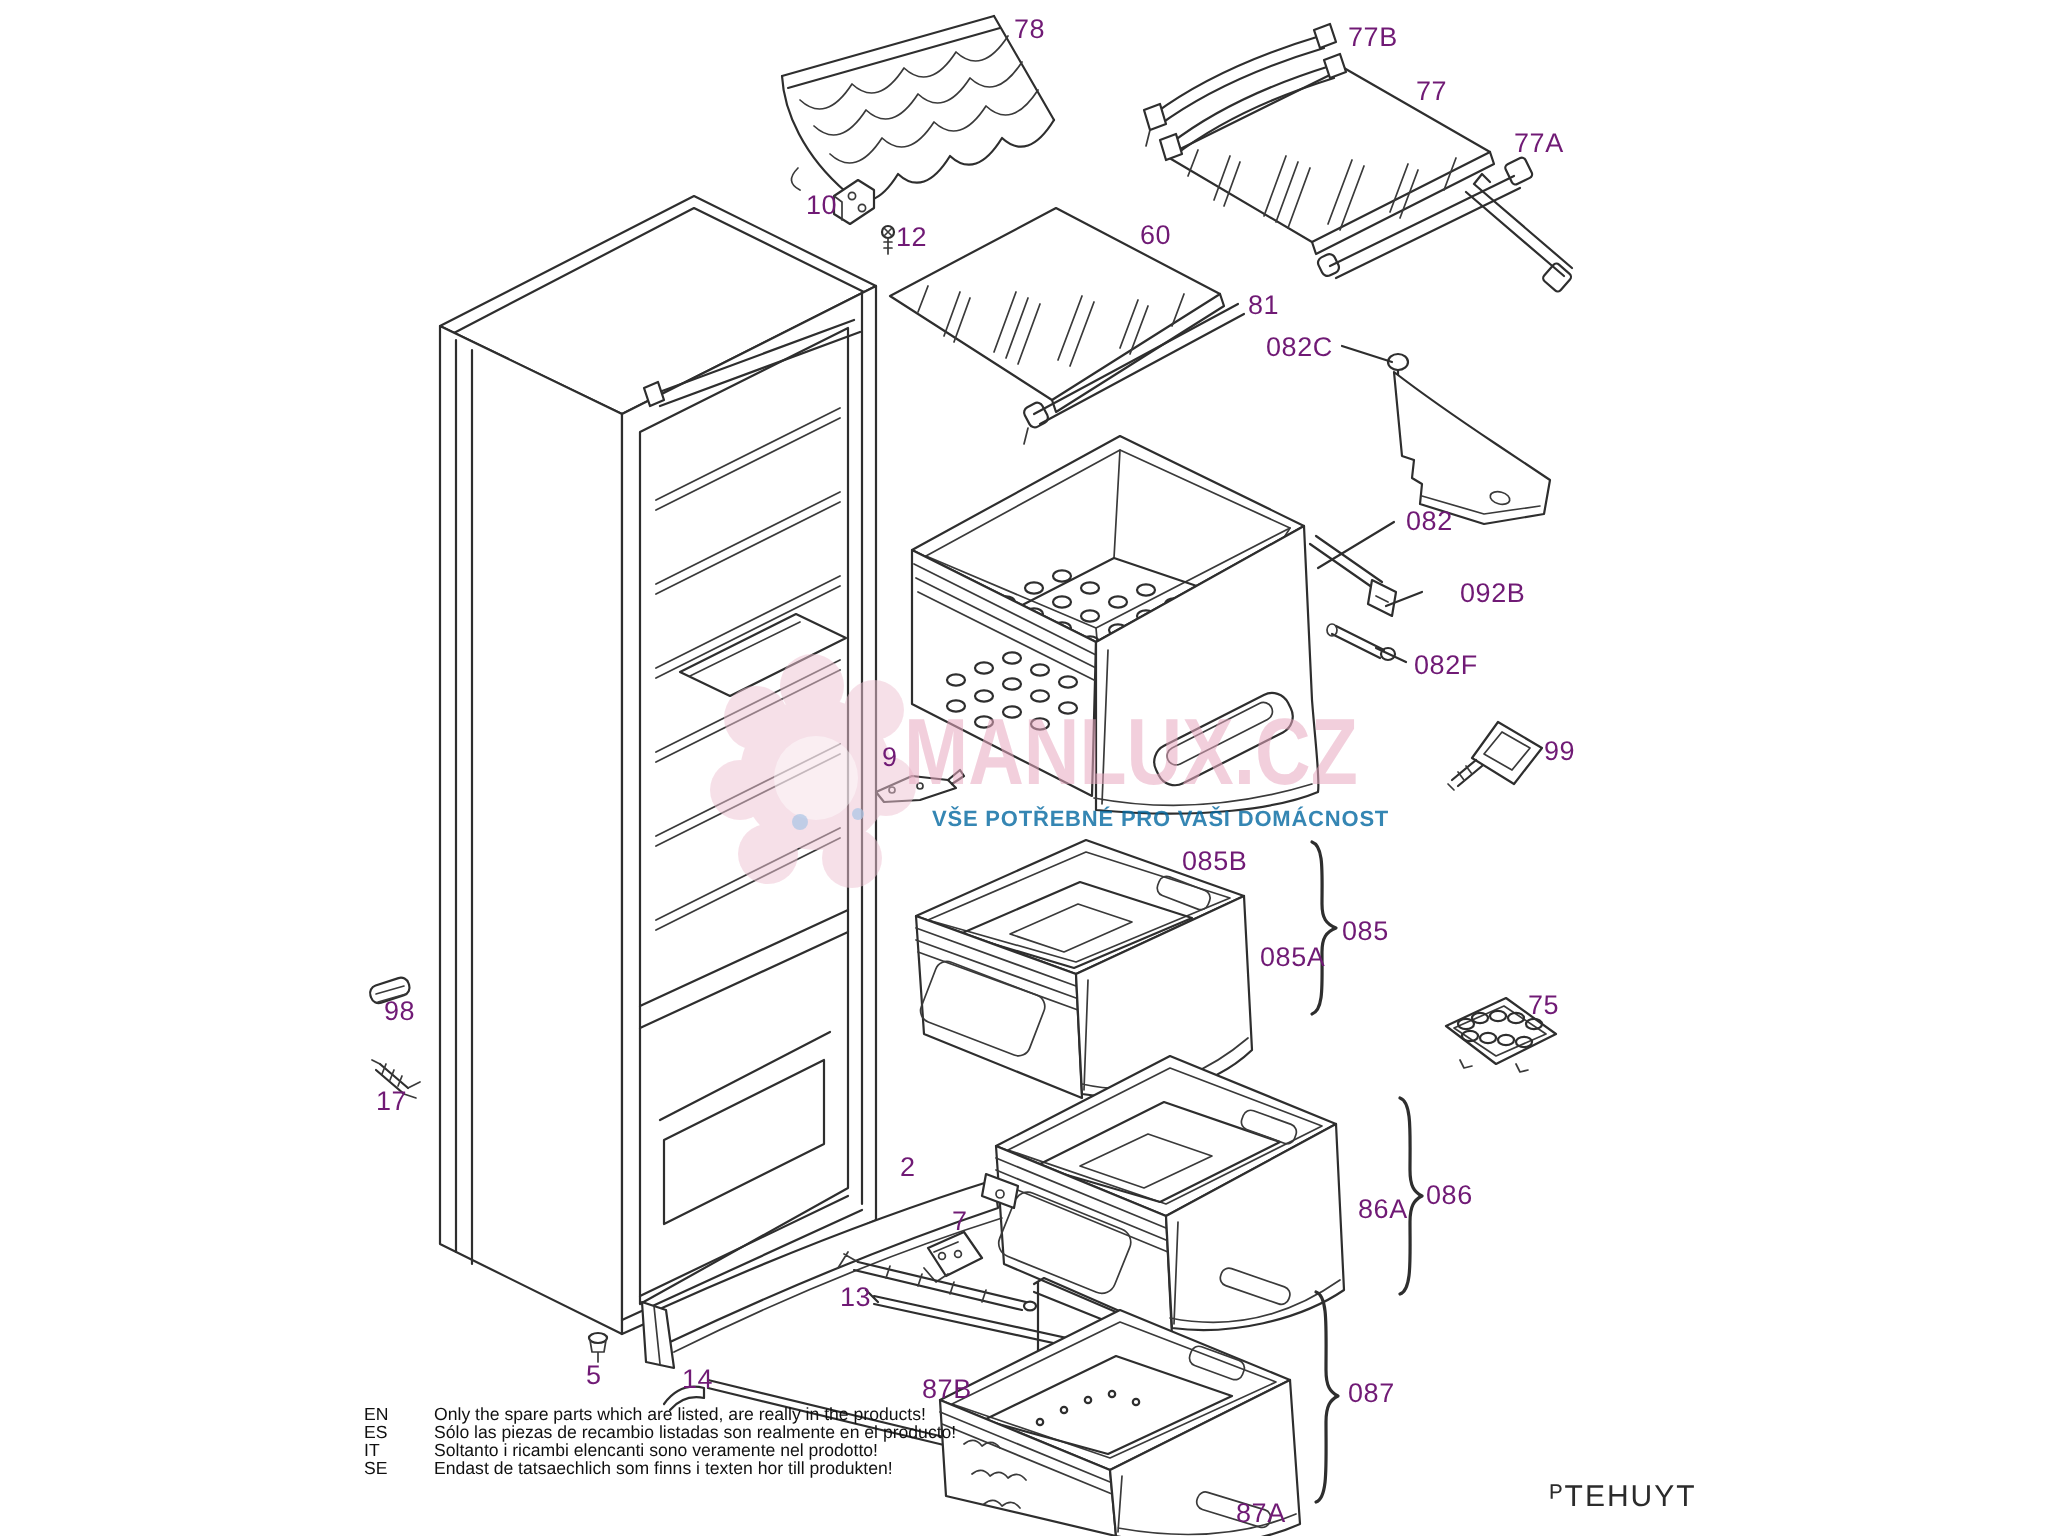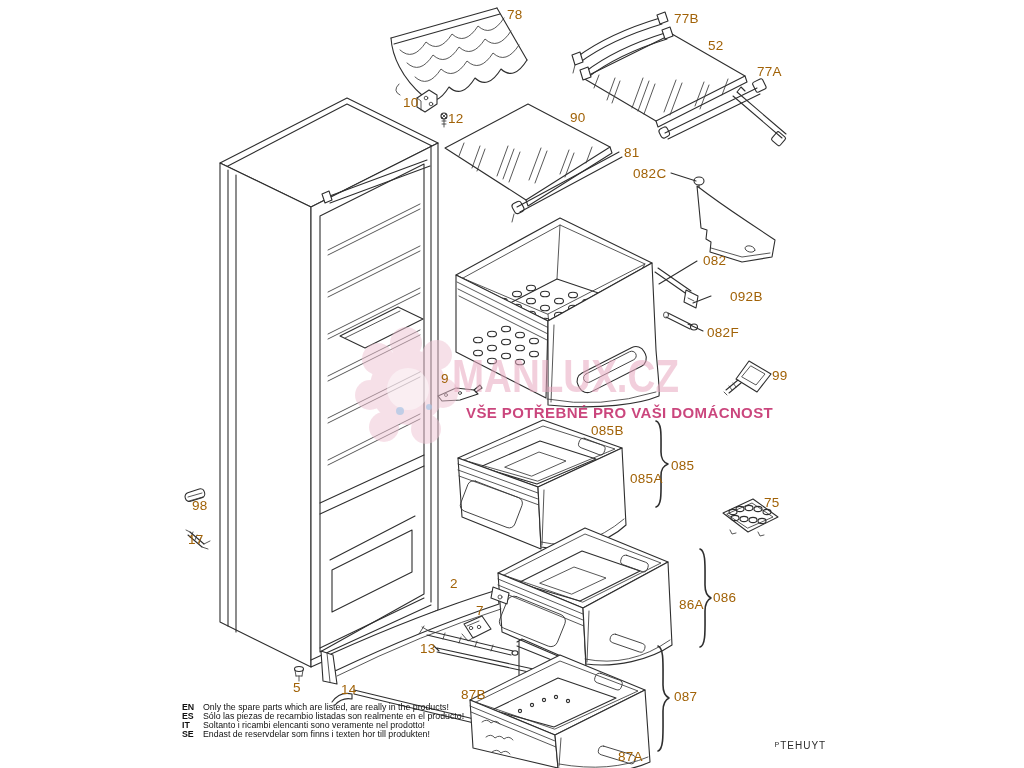--- a/index.html
+++ b/index.html
@@ -6,32 +6,32 @@
   .stage{position:relative;width:1024px;height:768px;background:#ffffff;overflow:hidden;
          font-family:"Liberation Sans",sans-serif;}
   
   #diagram{position:absolute;left:0;top:0;z-index:1;}
   #diagram path,#diagram line,#diagram ellipse,#diagram circle,#diagram rect{
       fill:none;stroke:#2e2e2e;stroke-width:1.1;stroke-linecap:round;stroke-linejoin:round;}
   #diagram .solid{fill:#ffffff;}
   #diagram .thin{stroke:#3a3a3a;stroke-width:.85;}
   #diagram .thick{stroke-width:1.6;}
   
-  .plabel{position:absolute;z-index:3;font-size:13.5px;color:#a16207;letter-spacing:.3px;white-space:nowrap;}
+  .plabel{position:absolute;z-index:3;font-size:13.5px;color:#701a75;letter-spacing:.3px;white-space:nowrap;}
   
   .wm{position:absolute;z-index:2;pointer-events:none;}
   .wm-brand{left:452px;top:348px;font-weight:bold;font-size:47px;letter-spacing:0px;
             color:#e8a9c0;opacity:.55;transform:scale(.82,1);transform-origin:left top;white-space:nowrap;}
-  .wm-tag{left:466px;top:404px;font-weight:bold;font-size:15px;letter-spacing:.4px;
-          color:#be185d;opacity:.8;white-space:nowrap;}
+  .wm-tag{left:466px;top:404px;font-weight:bold;font-size:11px;letter-spacing:.4px;
+          color:#0369a1;opacity:.8;white-space:nowrap;}
   
   .footer{position:absolute;z-index:3;left:182px;top:703px;font-size:8.8px;line-height:9.15px;color:#101010;}
   .frow{display:flex;}
-  .fcode{width:21px;flex:none;font-weight:bold;}
-  .corner{position:absolute;z-index:3;left:775px;top:740px;font-size:10px;letter-spacing:1px;color:#2b2b2b;}
+  .fcode{width:35px;flex:none;}
+  .corner{position:absolute;z-index:3;left:775px;top:740px;font-size:15px;letter-spacing:1px;color:#2b2b2b;}
 </style>
 </head>
 <body>
 
 <div class="stage">
 
   <svg id="diagram" width="1024" height="768" viewBox="0 0 1024 768">
 
     <g>
       <path class="solid" d="M220,163 L347,98 L438,143 L311,207 Z"></path>
@@ -323,35 +323,35 @@
       <circle cx="79" cy="82" r="3" fill="#a9c4e6" opacity="0.7" stroke="none"></circle>
     </svg>
   </div>
   <div class="wm wm-brand">MANLUX.CZ</div>
   <div class="wm wm-tag">VŠE POTŘEBNÉ PRO VAŠI DOMÁCNOST</div>
 
   <span class="plabel" style="left:507px;top:7px">78</span>
   <span class="plabel" style="left:403px;top:95px">10</span>
   <span class="plabel" style="left:448px;top:111px">12</span>
   <span class="plabel" style="left:674px;top:11px">77B</span>
-  <span class="plabel" style="left:708px;top:38px">52</span>
+  <span class="plabel" style="left:708px;top:38px">77</span>
   <span class="plabel" style="left:757px;top:64px">77A</span>
-  <span class="plabel" style="left:570px;top:110px">90</span>
+  <span class="plabel" style="left:570px;top:110px">60</span>
   <span class="plabel" style="left:624px;top:145px">81</span>
   <span class="plabel" style="left:633px;top:166px">082C</span>
   <span class="plabel" style="left:703px;top:253px">082</span>
   <span class="plabel" style="left:730px;top:289px">092B</span>
   <span class="plabel" style="left:707px;top:325px">082F</span>
   <span class="plabel" style="left:772px;top:368px">99</span>
   <span class="plabel" style="left:441px;top:371px">9</span>
   <span class="plabel" style="left:591px;top:423px">085B</span>
   <span class="plabel" style="left:630px;top:471px">085A</span>
   <span class="plabel" style="left:671px;top:458px">085</span>
   <span class="plabel" style="left:192px;top:498px">98</span>
-  <span class="plabel" style="left:188px;top:532px">17</span>
+  <span class="plabel" style="left:188px;top:543px">17</span>
   <span class="plabel" style="left:764px;top:495px">75</span>
   <span class="plabel" style="left:679px;top:597px">86A</span>
   <span class="plabel" style="left:713px;top:590px">086</span>
   <span class="plabel" style="left:450px;top:576px">2</span>
   <span class="plabel" style="left:476px;top:603px">7</span>
   <span class="plabel" style="left:420px;top:641px">13</span>
   <span class="plabel" style="left:293px;top:680px">5</span>
   <span class="plabel" style="left:341px;top:682px">14</span>
   <span class="plabel" style="left:461px;top:687px">87B</span>
   <span class="plabel" style="left:618px;top:749px">87A</span>
@@ -365,18 +365,18 @@
     <div class="frow">
         <span class="fcode">ES</span>
         <span>Sólo las piezas de recambio  listadas son realmente en el producto!</span>
       </div>
     <div class="frow">
         <span class="fcode">IT</span>
         <span>Soltanto i ricambi elencanti sono veramente nel prodotto!</span>
       </div>
     <div class="frow">
         <span class="fcode">SE</span>
-        <span>Endast de reservdelar som finns i texten hor till produkten!</span>
+        <span>Endast de tatsaechlich som finns i texten hor till produkten!</span>
       </div>
   </div>
 
   <span class="corner">ᴾTEHUYT</span>
 </div>
 
 </body></html>

